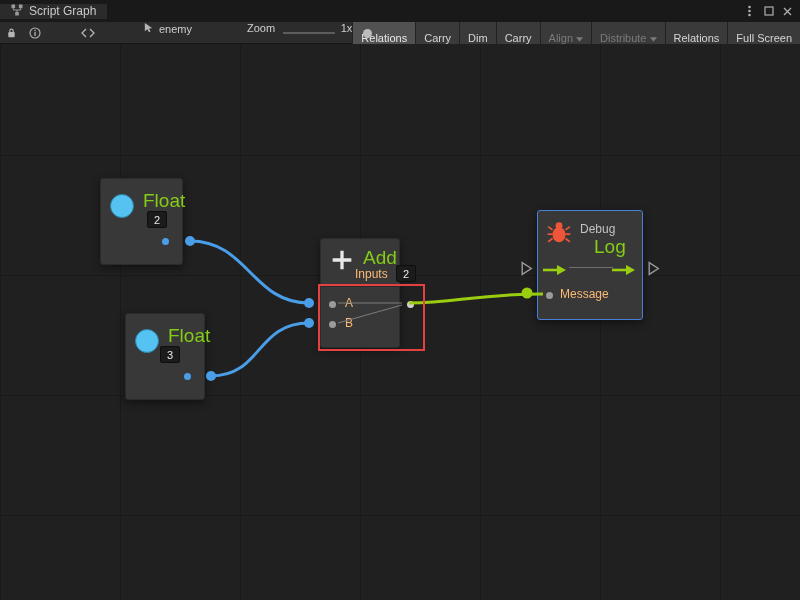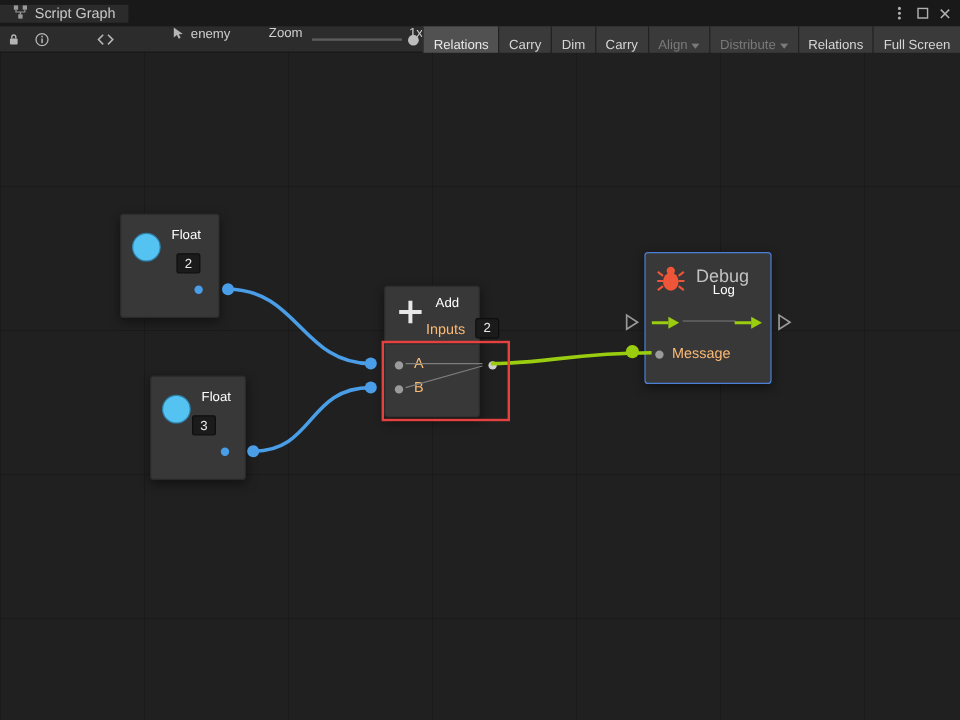--- a/index.html
+++ b/index.html
@@ -26,22 +26,22 @@
   .tb-btn.active{background:#515151;color:#e8e8e8}
   .tb-btn.disabled{color:#7a7a7a}
 
   
   .canvas{position:absolute;top:44px;left:0;width:800px;height:556px;background:#202020;
     background-image:linear-gradient(#1a1a1a 1px,transparent 1px),linear-gradient(90deg,#1a1a1a 1px,transparent 1px);
     background-size:120px 120px,120px 120px;background-position:0 -9px,0 0}
 
   .node{position:absolute;background:#383838;border:1px solid #2b2b2b;border-radius:3px;box-shadow:0 3px 9px rgba(0,0,0,.45)}
   .node .abs{position:absolute}
-  .n-title{font-size:11px;color:#ffffff}
-  .n-small{font-size:15px;color:#c2c2c2}
+  .n-title{font-size:19px;color:#84cc16}
+  .n-small{font-size:12px;color:#c2c2c2}
   .value-box{min-width:20px;height:17px;background:#1b1b1b;border:1px solid #0e0e0e;border-radius:2px;color:#eaeaea;font-size:11px;display:flex;align-items:center;justify-content:center;padding:0 5px}
   .dot{width:7px;height:7px;border-radius:50%}
   .dot.blue{background:#4a9ee8}
   .dot.gray{background:#9b9b9b}
   .dot.light{background:#cfcfcf}
   .port-label{font-size:12px;color:#fdba74}
   .float-icon{width:24px;height:24px;border-radius:50%;background:#55c3f2;border:1px solid #2e81ab}
   .divider{height:1px;background:#2a2a2a;width:100%}
   .rel-line{height:1px;background:#707070}
 
@@ -112,21 +112,21 @@
         </svg>
     </span>
     <div class="tb-group" style="margin-left:42px">
       <span>
         <svg width="11" height="11" viewBox="0 0 12 12">
             <path d="M2 1 L2 10.2 L4.8 7.8 L6.5 11.2 L8.2 10.3 L6.6 7.1 L10.2 6.8 Z" fill="#b5b5b5"></path>
           </svg>
       </span>
       <span>enemy</span>
     </div>
-    <span style="margin-left:32px">Zoom</span>
+    <span style="margin-left:55px">Zoom</span>
     <div class="slider">
       <div class="track"></div>
       <div class="knob"></div>
     </div>
     <span style="margin-left:6px">1x</span>
 
     <div class="tb-buttons">
       <div class="tb-btn active">
           <span>Relations</span>
         </div>

